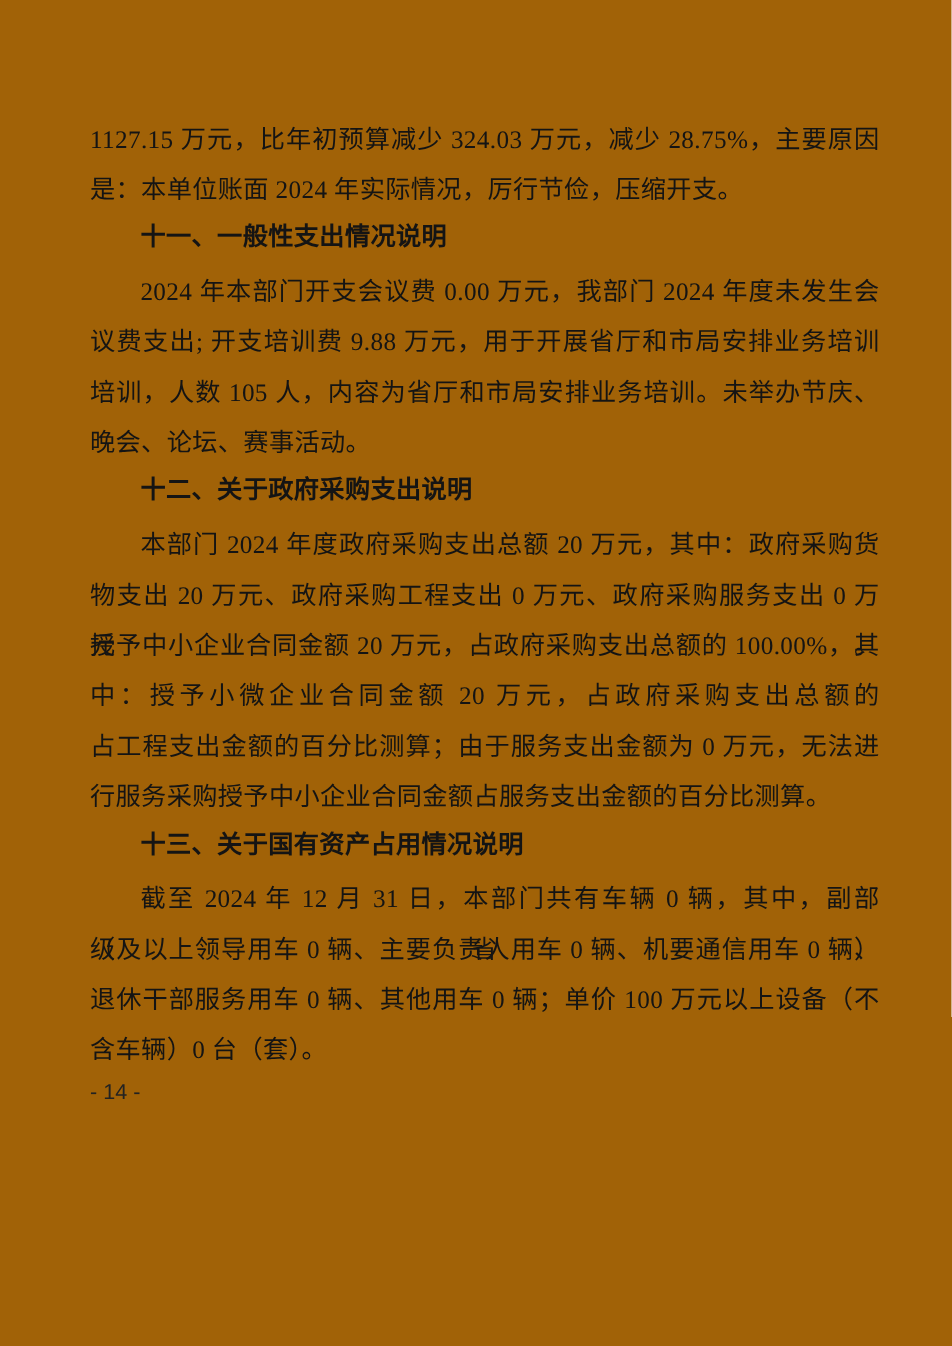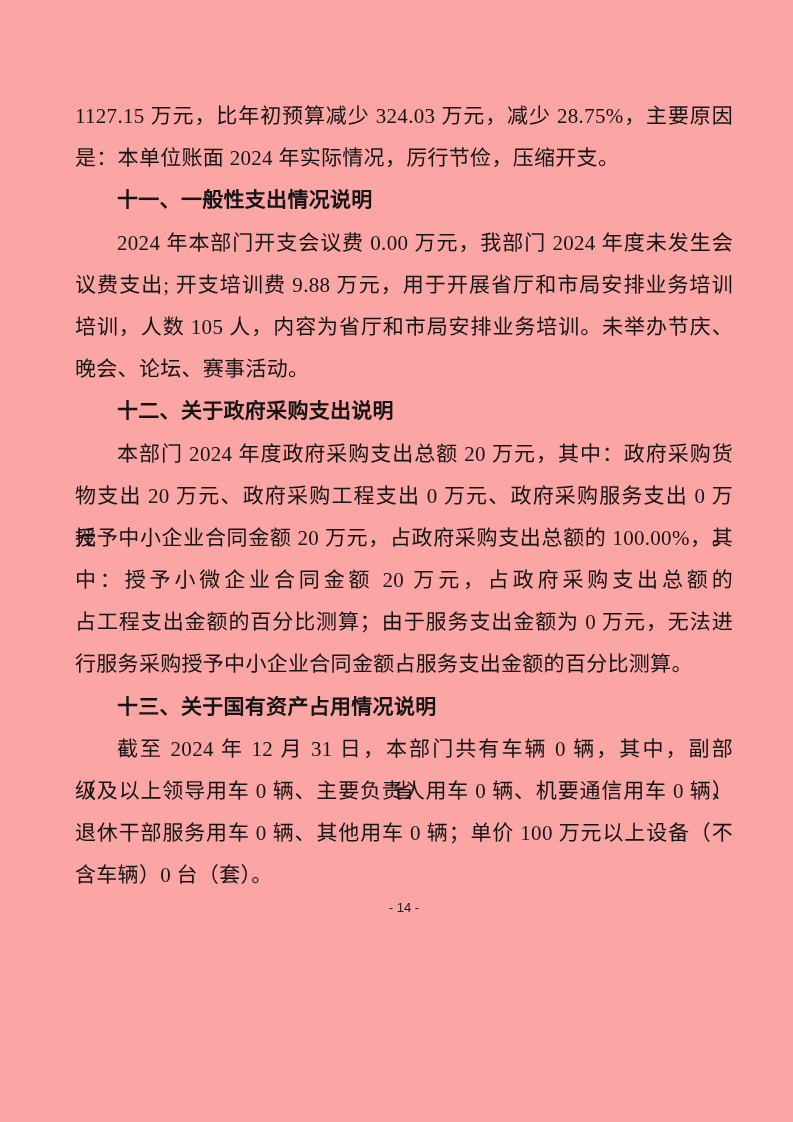--- a/index.html
+++ b/index.html
@@ -1,47 +1,46 @@
 <!DOCTYPE html>
 <html lang="zh-CN"><head>
 <meta charset="utf-8">
 <style>
   html, body { margin: 0; padding: 0; background: #ffffff; }
   .page {
     position: relative;
     box-sizing: border-box;
     width: 793px;
     height: 1122px;
-    background: #fca5a5;
+    background: #a16207;
     padding: 95px 60px 0 75px;
     color: #141414;
     font-family: "Liberation Serif", "DejaVu Serif", serif;
     overflow: hidden;
   }
   .ln {
     height: 42.2px;
     line-height: 42.2px;
     font-size: 21px;
     white-space: normal;
     letter-spacing: 0.3px;
   }
   .just { text-align: justify; text-align-last: justify; }
   .end  { text-align: left; text-align-last: left; font-family: Liberation Serif, serif; }
   .ind  { text-indent: 42px; }
   .head {
-    font-family: Liberation Serif, serif;
+    font-family: Liberation Mono, monospace;
     font-weight: 700;
     text-indent: 42px;
     text-align: left;
     text-align-last: left;
   }
   .footer {
     margin-top: 3px;
-    text-align: center;
-    font-size: 13px;
+    font-size: 18px;
     color: #222222;
     font-family: "Liberation Sans", "DejaVu Sans", sans-serif;
   }
 </style>
 </head>
 <body>
 
 <div class="page">
 
   <div class="ln just">1127.15 万元，比年初预算减少 324.03 万元，减少 28.75%，主要原因</div>

